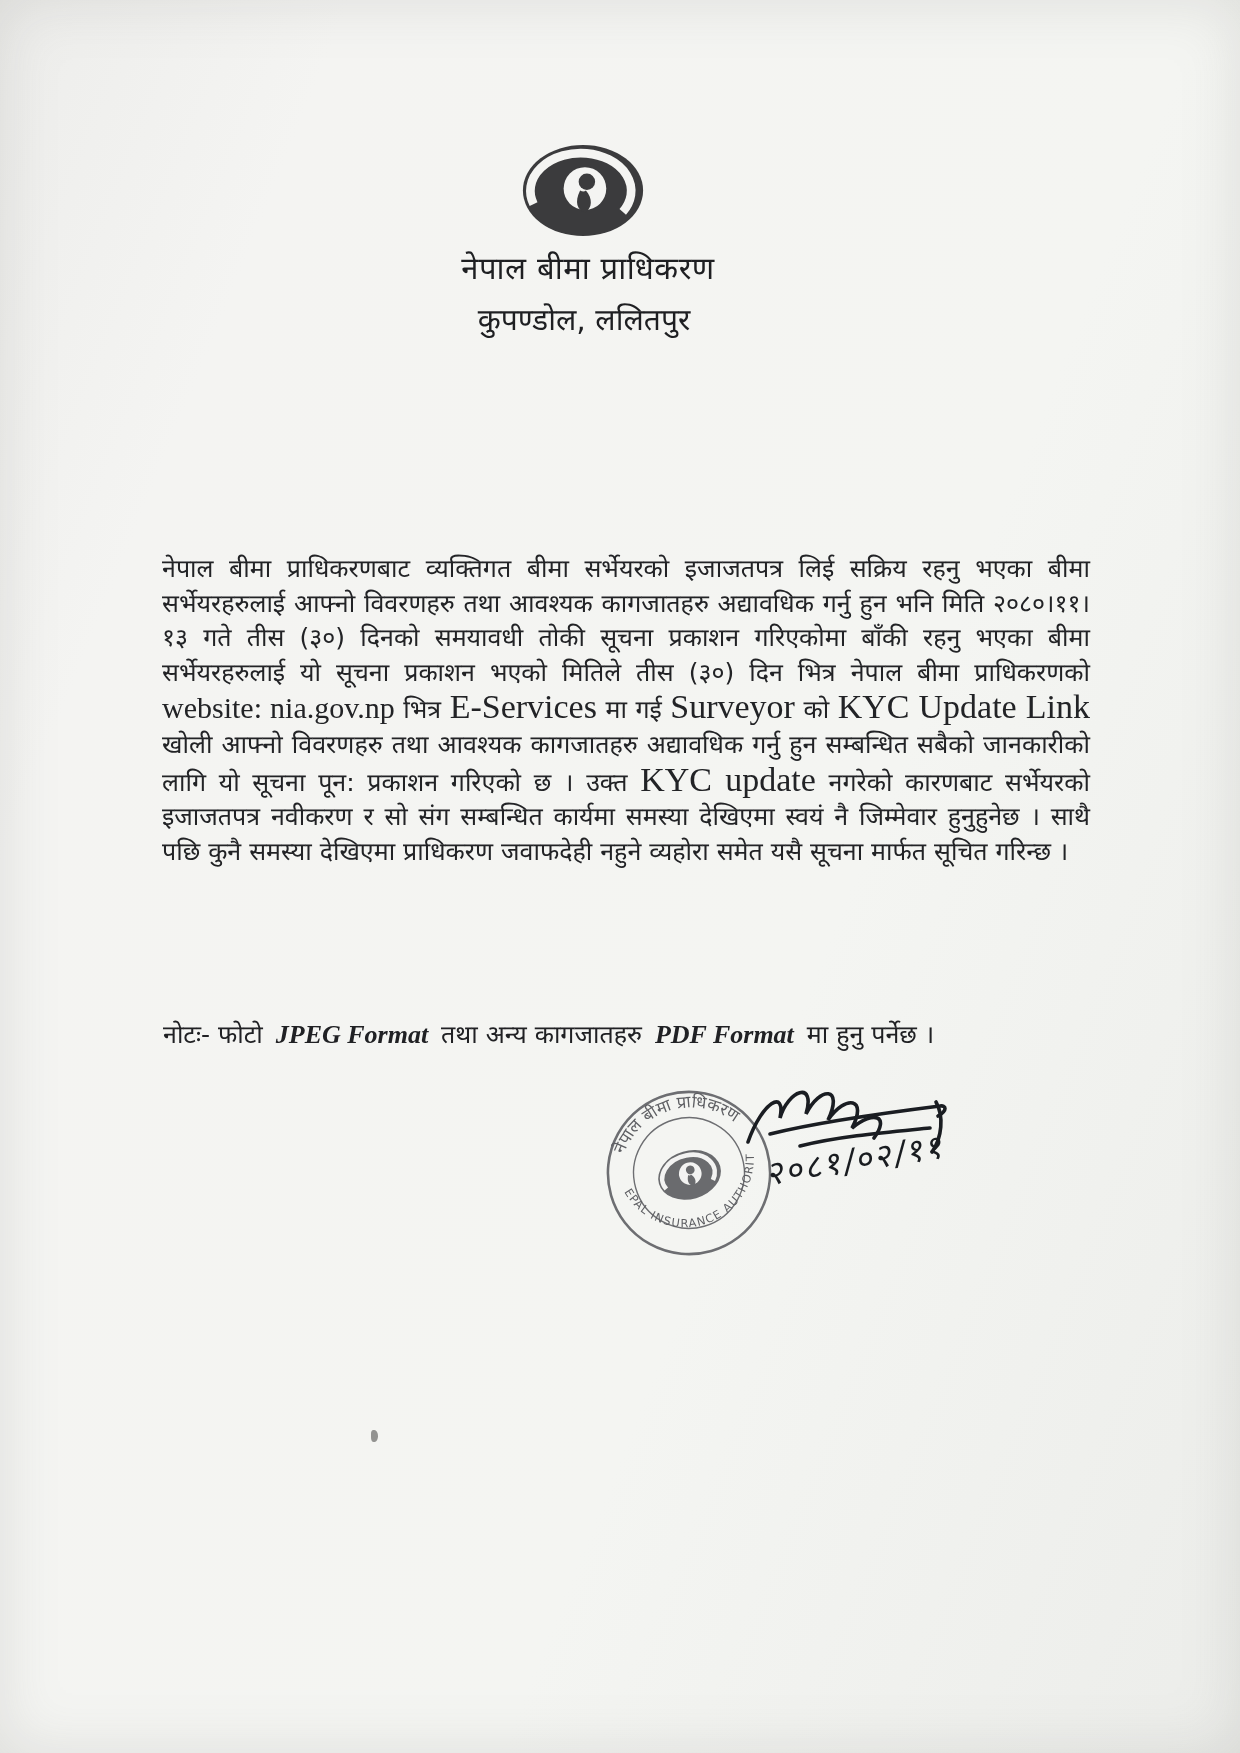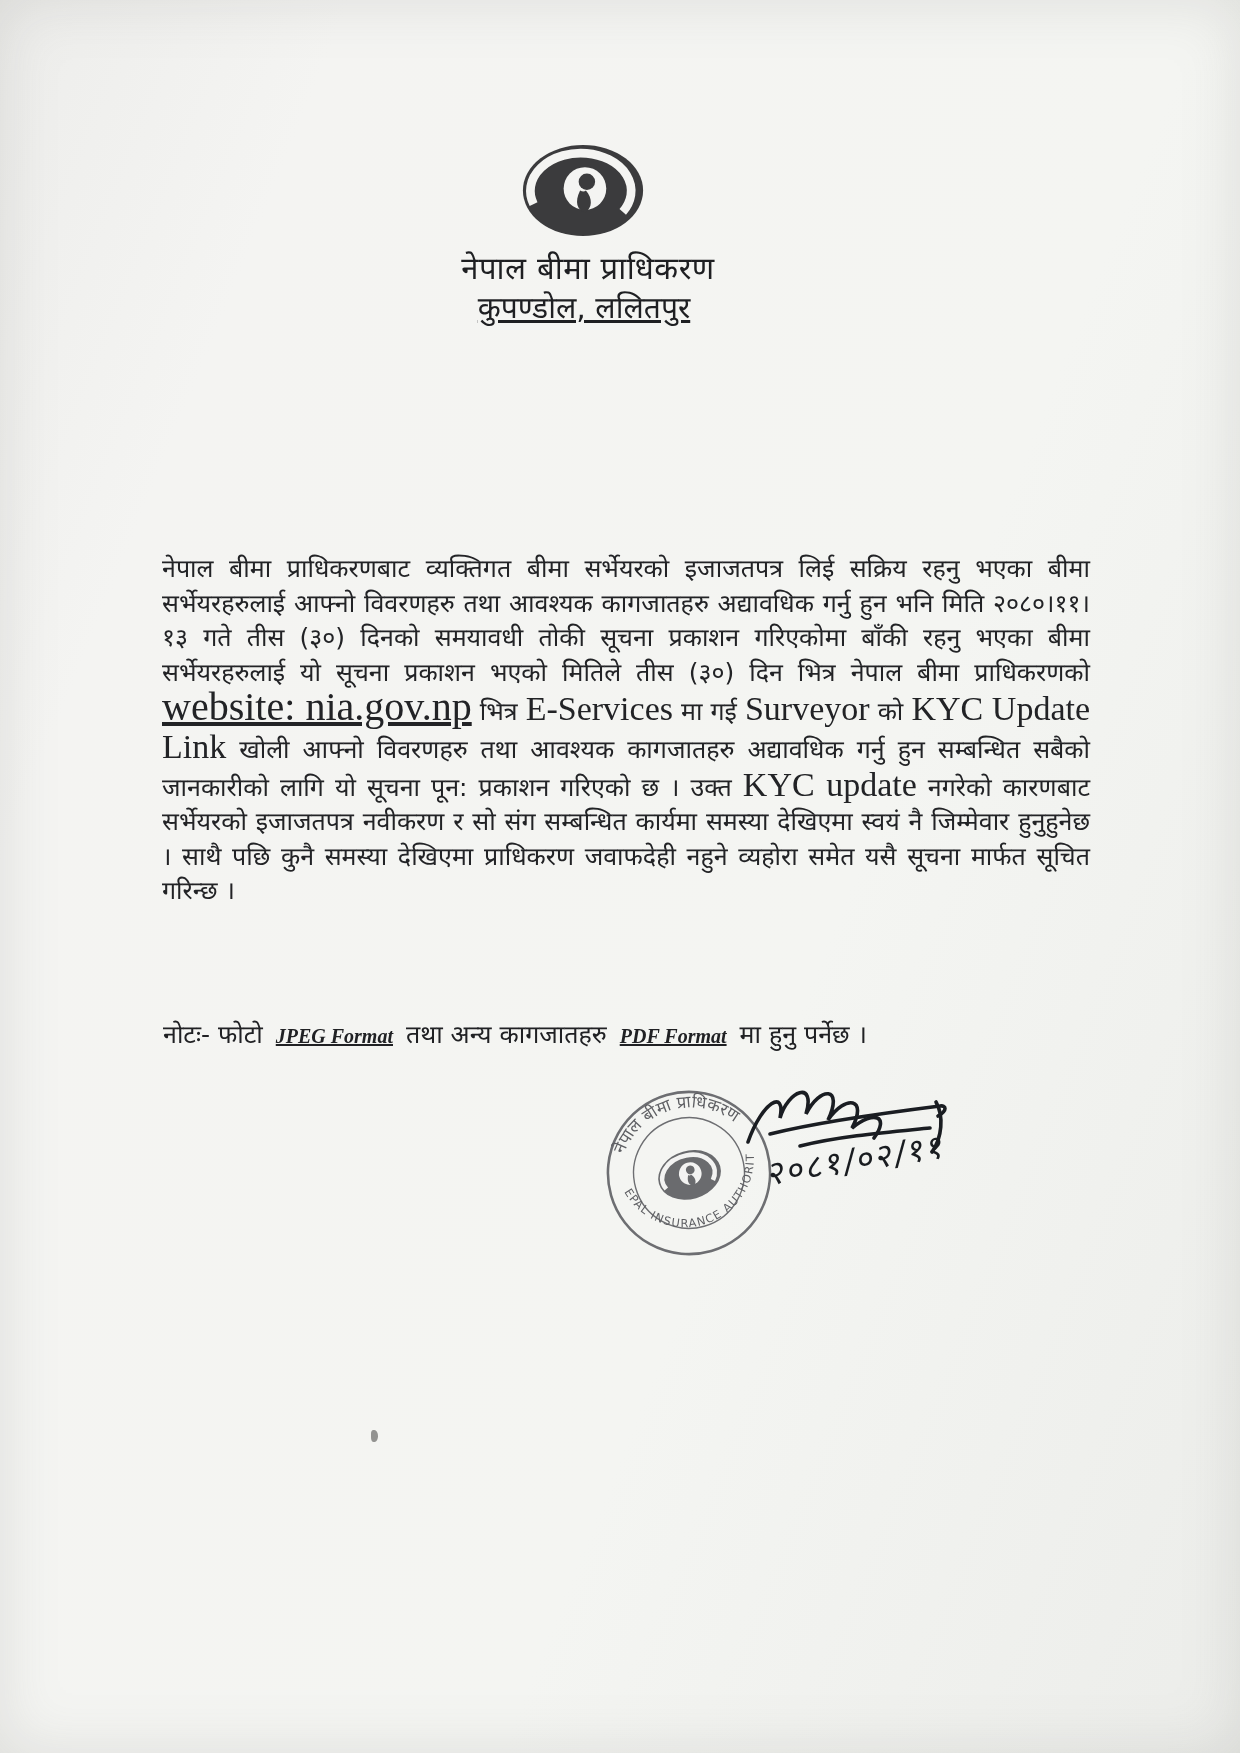--- a/index.html
+++ b/index.html
@@ -12,39 +12,39 @@
     overflow:hidden;
     font-family:"DejaVu Sans",sans-serif;
     color:#232427;
   }
   .abs{position:absolute;}
   .centered{transform:translateX(-50%);white-space:nowrap;}
 
   .logo{left:520px;top:142px;width:126px;height:97px;color:#3b3b3d;}
 
   .org{left:588px;top:246px;font-size:31px;letter-spacing:.5px;color:#1e1f22;}
-  .addr{left:584px;top:286px;font-size:30px;color:#1e1f22;text-decoration:underline;}
+  .addr{left:584px;top:298px;font-size:30px;color:#1e1f22;}
   .pubdate{left:594px;top:362px;font-size:25px;color:#2a2b2e;}
   .title{left:597px;top:406px;font-size:30px;font-weight:700;color:#17181a;}
   .title .lat{font-family:"Liberation Serif","DejaVu Serif",serif;font-size:31px;}
 
   .bodytext{
     left:162px;top:552px;width:928px;
     font-size:25px;line-height:34.6px;
     text-align:justify;
     color:#222326;
     margin:0;
   }
   .lat{font-family:"Liberation Serif","DejaVu Serif",serif;}
   .bodytext .lat{font-size:34px;}
-  .bodytext .lat.big{font-size:40px;text-decoration:underline;}
+  .bodytext .lat.big{font-size:30px;}
 
   .note{left:163px;top:1016px;font-size:25px;color:#202124;white-space:nowrap;}
   .note .np-b{font-weight:400;text-align:right;}
-  .note .lat{font-weight:700;font-style:italic;font-size:20px;margin:0 5px;text-decoration:underline;}
+  .note .lat{font-weight:700;font-style:italic;font-size:26px;margin:0 5px;}
 
   .stamp{left:600px;top:1084px;width:178px;height:178px;transform:rotate(-16deg);opacity:.88;}
   .signature{left:740px;top:1076px;width:220px;height:100px;}
   .handdate{
     left:768px;top:1150px;
     font-size:33px;letter-spacing:2px;
     color:#191c20;
     transform:rotate(-9deg) skewX(-8deg);
     transform-origin:left top;
     white-space:nowrap;

